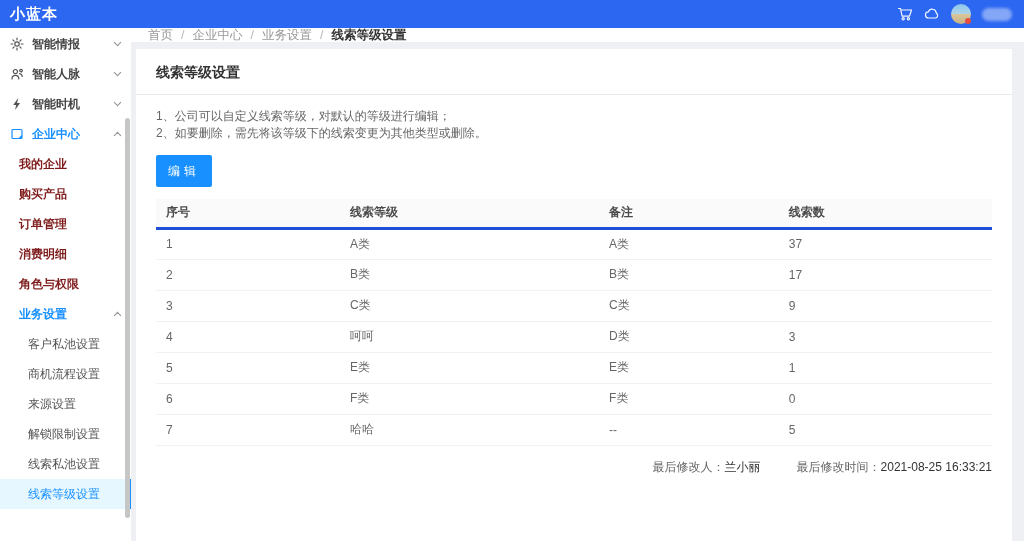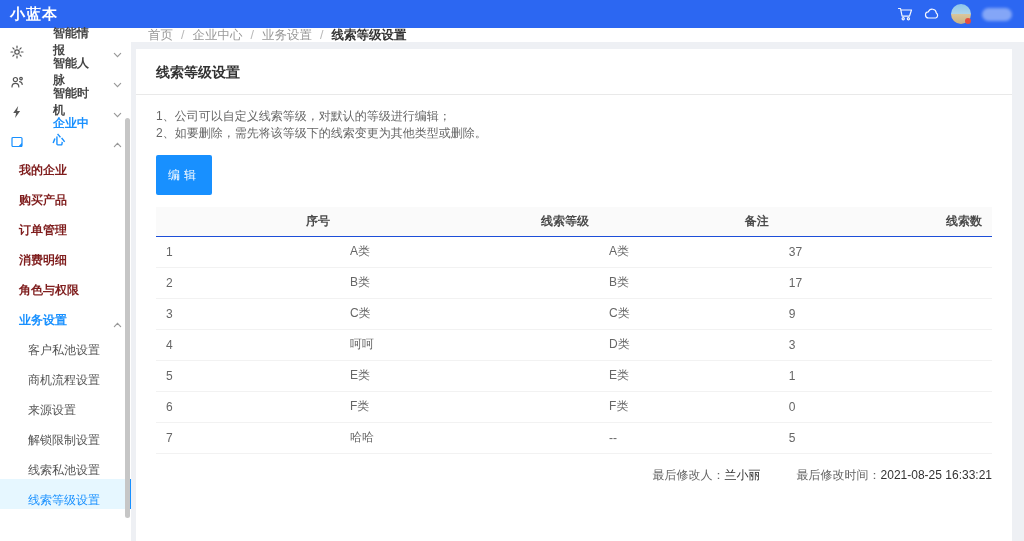--- a/index.html
+++ b/index.html
@@ -13,21 +13,21 @@
   .hdr-ic { width:16px; height:16px; color:rgba(255,255,255,.95); cursor:pointer; display:flex; align-items:center; }
   .avatar { width:20px; height:20px; border-radius:50%; background:linear-gradient(180deg,#8ec6ea 0%,#aed4ea 52%,#d9c69b 52%,#c7b184 100%); position:relative; cursor:pointer; flex:none; }
   .avatar::after { content:""; position:absolute; right:0; bottom:0; width:6px; height:6px; border-radius:50%; background:#e44d3f; }
   .name-blur { width:30px; height:13px; border-radius:7px; background:rgba(255,255,255,.42); filter:blur(1.5px); cursor:pointer; }
 
   
   .app-body { display:flex; height:513px; }
 
   
   .sidebar { width:131px; background:#fff; flex:none; position:relative; padding-top:1px; }
-  .mi { height:30px; display:flex; align-items:flex-end; padding:0 9px 0 10px; cursor:pointer; color:#444; font-weight:bold; position:relative;gap:21px; }
+  .mi { height:30px; display:flex; align-items:center; padding:0 9px 0 10px; cursor:pointer; color:#444; font-weight:bold; position:relative; }
   .mi .ic { width:14px; height:14px; margin-right:8px; display:flex; align-items:center; color:#555; flex:none; }
   .mi .chev { margin-left:auto; width:9px; height:8px; color:#999; display:flex; align-items:center; }
   .mi.l1 { padding-left:19px; font-weight:bold; color:#7f1d1d; }
   .mi.l2 { padding-left:28px; font-weight:normal; color:#555; }
   .mi.hl { color:#1890ff; }
   .mi.hl .ic { color:#1890ff; }
   .mi.l1.hl { font-weight:bold; }
   .mi.sel { background:#e6f7ff; color:#1890ff; }
   .mi.sel::after { content:""; position:absolute; right:0; top:0; width:3px; height:100%; background:#1890ff; }
   .sb-thumb { position:absolute; right:1px; top:90px; width:5px; height:400px; border-radius:3px; background:#c6c6c6; cursor:grab; }
@@ -36,24 +36,24 @@
   .content { flex:1; display:flex; flex-direction:column; min-width:0; background:#eef0f4; }
   .breadcrumb-bar { height:14px; background:#fff; display:flex; align-items:center; padding:0 17px; color:#999; font-size:12.5px; flex:none; }
   .breadcrumb-bar .sep { margin:0 8px; color:#b8b8b8; }
   .crumb { cursor:pointer; }
   .crumb-cur { color:#333; font-weight:bold; }
 
   .card { background:#fff; margin:7px 12px 0 5px; flex:1; display:flex; flex-direction:column; }
   .card-title { padding:15px 20px 12px; font-size:14px; font-weight:bold; color:#333; border-bottom:1px solid #e9e9e9; }
   .card-body { padding:13px 20px 0; }
   .note { font-size:12px; color:#666; line-height:17px; }
-  .edit-btn { margin-top:13px; height:40px; padding:0 12px; background:#1890ff; color:#fff; border:none; border-radius:2px; font-size:12px; letter-spacing:4px; cursor:pointer; font-family:inherit; }
+  .edit-btn { margin-top:13px; height:32px; padding:0 12px; background:#1890ff; color:#fff; border:none; border-radius:2px; font-size:12px; letter-spacing:4px; cursor:pointer; font-family:inherit; }
 
   table.grid { width:100%; border-collapse:collapse; margin-top:12px; font-size:12px; table-layout:fixed; }
-  .grid th { background:#fafafa; color:#4a4a4a; font-weight:bold; text-align:right; height:29px; padding:0 10px; border-bottom:1px solid #1d4ed8; }
+  .grid th { background:#fafafa; color:#4a4a4a; font-weight:bold; text-align:left; height:29px; padding:0 10px; border-bottom:3px solid #1d4ed8; }
   .grid td { height:31px; padding:0 10px; color:#666; border-bottom:1px solid #f2f2f2; }
   .grid .c1{width:22%;} .grid .c2{width:31%;} .grid .c3{width:21.5%;} .grid .c4{width:25.5%;}
 
   .tfoot { text-align:right; padding:13px 0 18px; font-size:12px; color:#666; }
   .tfoot .val { color:#333; }
   .tfoot .grp2 { margin-left:36px; }
 </style>
 </head>
 <body>
 

